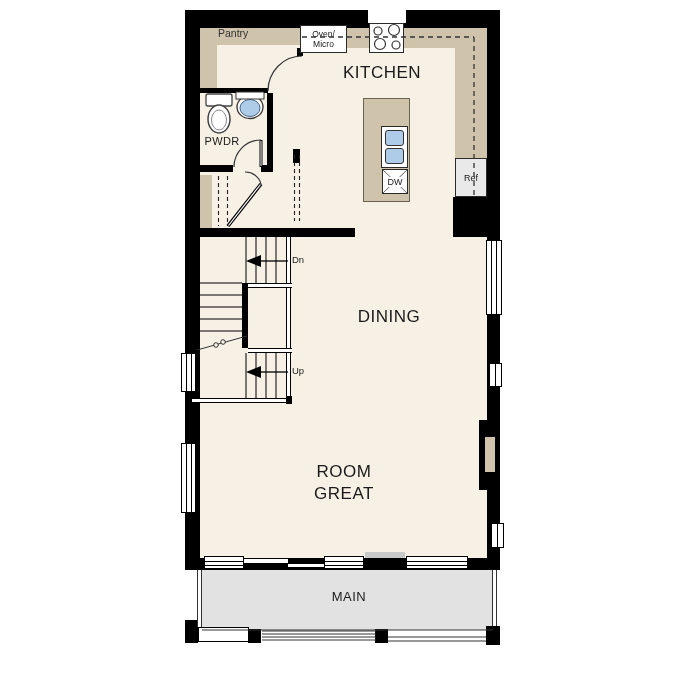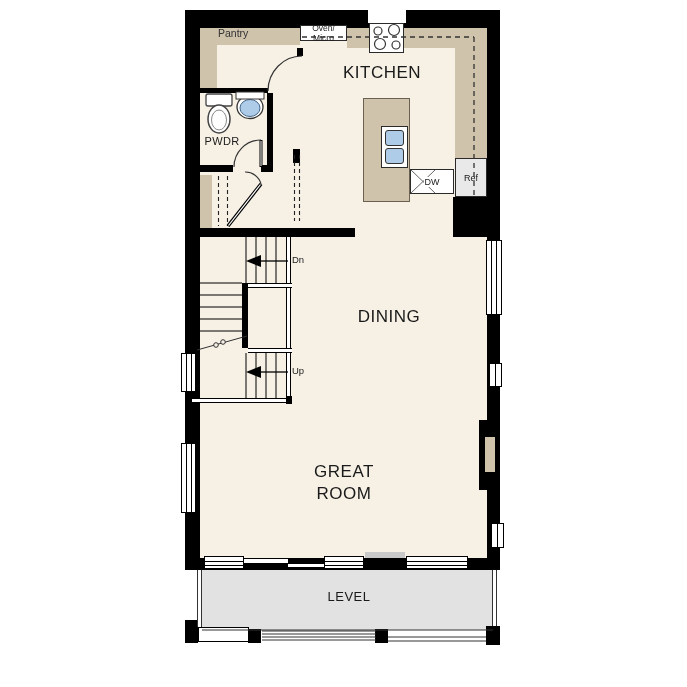--- a/index.html
+++ b/index.html
@@ -87,33 +87,33 @@
     <div class="hline" style="top:4px;"></div>
     <div class="hline" style="top:8px;"></div>
   </div>
 
   <div class="wall" style="left:185px;top:620px;width:13px;height:23px;"></div>
   <div class="win" style="left:198px;top:627px;width:51px;height:15px;"></div>
   <div class="wall" style="left:248px;top:629px;width:13px;height:14px;"></div>
   <div class="wall" style="left:375px;top:629px;width:13px;height:14px;"></div>
   <div class="wall" style="left:486px;top:626px;width:14px;height:19px;"></div>
 
-  <div class="applbox" style="left:300px;top:25px;width:47px;height:16px;flex-direction:column;line-height:10px;font-size:8.5px;">
+  <div class="applbox" style="left:300px;top:25px;width:47px;height:28px;flex-direction:column;line-height:10px;font-size:8.5px;">
     <span>Oven/</span>
     <span>Micro</span>
   </div>
   <div class="applbox" style="left:455px;top:158px;width:32px;height:39px;background:#e9e9e9;font-size:9px;">
     <span>Ref</span>
   </div>
   <div class="applbox" style="left:369px;top:23px;width:35px;height:30px;"></div>
   <div class="applbox" style="left:381px;top:126px;width:27px;height:42px;">
     <div class="abs" style="left:3px;top:3px;width:19px;height:16px;background:#aecbe8;border:1px solid #333;border-radius:3px;box-sizing:border-box;"></div>
     <div class="abs" style="left:3px;top:21px;width:19px;height:16px;background:#aecbe8;border:1px solid #333;border-radius:3px;box-sizing:border-box;"></div>
   </div>
-  <div class="applbox" style="left:382px;top:169px;width:44px;height:25px;font-size:9px;margin-left:28px;">
+  <div class="applbox" style="left:382px;top:169px;width:26px;height:25px;font-size:9px;">
     <svg width="24" height="23" viewBox="0 0 24 23" style="position:absolute;left:0;top:0;">
       <path d="M0,0 L24,23 M24,0 L0,23" stroke="#666" stroke-width="1" fill="none"></path>
     </svg>
     <span style="position:relative;background:#fff;padding:0 1px;">DW</span>
   </div>
 
   <svg class="overlay" width="687" height="687" viewBox="0 0 687 687">
 
     <path d="M302,37 H474 M474,37 V199" stroke="#333" stroke-width="1.3" stroke-dasharray="5,4" fill="none"></path>
 
@@ -192,20 +192,20 @@
   <div class="smalllabel" style="left:292px;top:254px;width:20px;text-align:left;font-size:9.5px;">
     <span>Dn</span>
   </div>
   <div class="smalllabel" style="left:292px;top:365px;width:20px;text-align:left;font-size:9.5px;">
     <span>Up</span>
   </div>
   <div class="roomlabel" style="left:339px;top:307px;width:100px;">
     <span>DINING</span>
   </div>
   <div class="roomlabel" style="left:294px;top:461px;width:100px;line-height:22px;">
+    <div>ROOM</div>
     <div>GREAT</div>
-    <div>ROOM</div>
   </div>
   <div class="roomlabel" style="left:299px;top:589px;width:100px;font-size:13px;">
-    <span>LEVEL</span>
+    <span>MAIN</span>
   </div>
 
 </div>
 
 </body></html>

